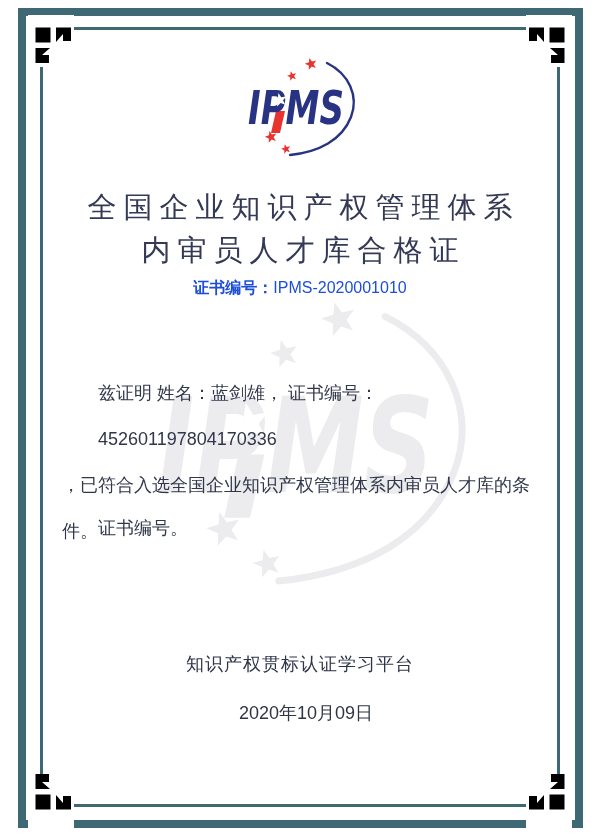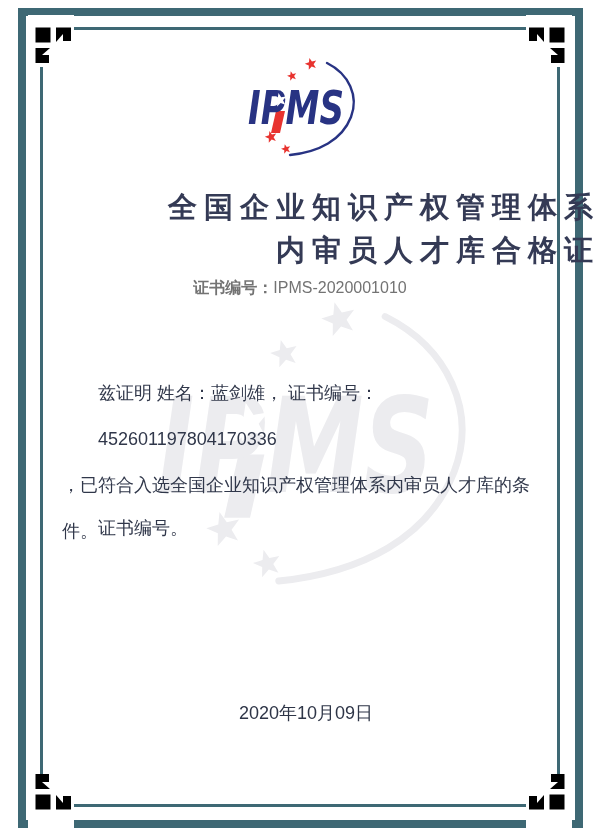--- a/index.html
+++ b/index.html
@@ -36,25 +36,25 @@
   .accent{fill:var(--accent);}
   .knock{fill:#ffffff;}
   .ipms-text{font-family:"DejaVu Sans","Liberation Sans",sans-serif;
     font-weight:bold;font-style:italic;font-size:46px;}
   .logo{position:absolute;left:50%;top:55px;width:120px;height:104px;
     transform:translateX(-50%);z-index:5;--ink:var(--logo-navy);--accent:var(--logo-red);}
   .watermark{position:absolute;left:135px;top:293px;width:345px;height:300px;z-index:0;
     --ink:var(--wm-gray);--accent:var(--wm-gray);}
 
   
-  .title{position:absolute;left:0;right:0;top:186px;z-index:6;text-align:right;
-    color:var(--title-ink);font-weight:bold;font-size:29px;line-height:43px;
+  .title{position:absolute;left:0;right:0;top:186px;z-index:6;text-align:center;
+    color:var(--title-ink);font-weight:normal;font-size:29px;line-height:43px;
     letter-spacing:7px;text-indent:7px;}
   .cert-no{position:absolute;left:0;right:0;top:278px;z-index:6;text-align:center;
-    font-size:16px;color:#737373;}
+    font-size:16px;color:#1d4ed8;}
   .cert-no .lbl{font-weight:600;}
   .body-text{position:absolute;left:62px;right:55px;top:370px;z-index:6;
     font-size:18px;line-height:46px;color:var(--body-ink);}
   .body-line1{padding-left:36px;}
   .closing{position:absolute;left:98px;top:516px;z-index:6;font-size:18px;
     color:var(--body-ink);}
   .issuer{position:absolute;left:0;right:0;top:652px;z-index:6;text-align:center;
     font-size:18px;color:#2e3547;letter-spacing:1px;}
   .date{position:absolute;left:12px;right:0;top:701px;z-index:6;text-align:center;
     font-size:18px;color:#2e3547;}
@@ -121,15 +121,16 @@
     <span class="lbl">证书编号：</span><span>IPMS-2020001010</span>
   </div>
 
   <div class="body-text">
     <div class="body-line1">兹证明 姓名：蓝剑雄， 证书编号：452601197804170336</div>
     <div class="body-line2">，已符合入选全国企业知识产权管理体系内审员人才库的条件。</div>
   </div>
 
   <div class="closing">证书编号。</div>
 
+  <div class="issuer">知识产权贯标认证学习平台</div>
   <div class="date">2020年10月09日</div>
 
 </div>
 
 </body></html>

